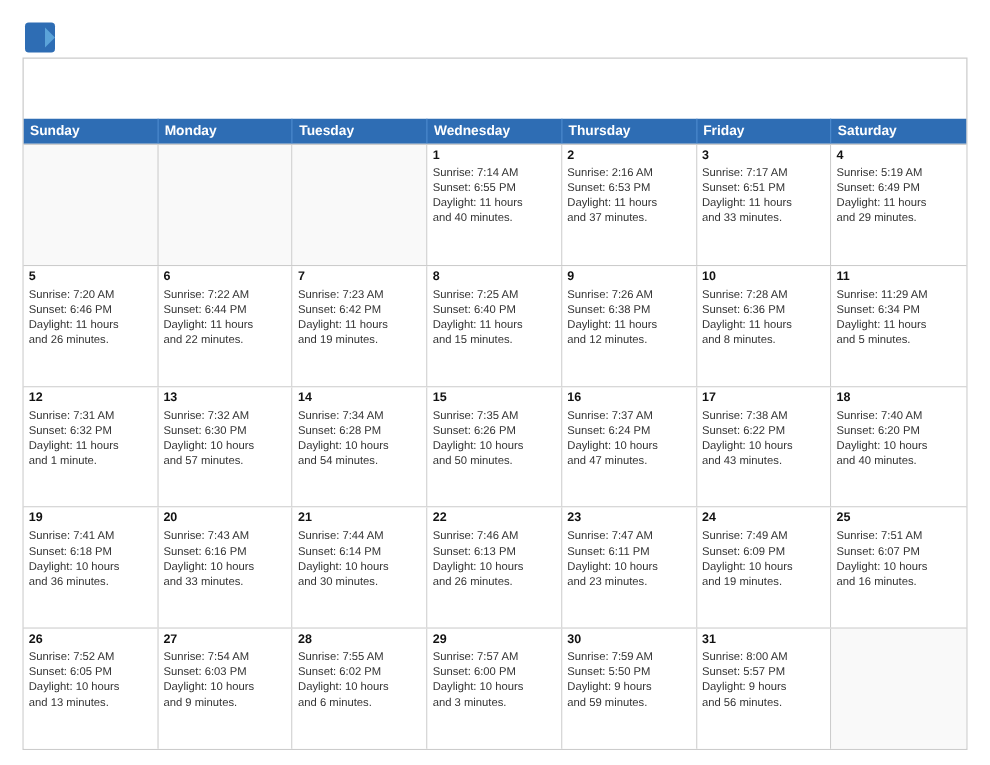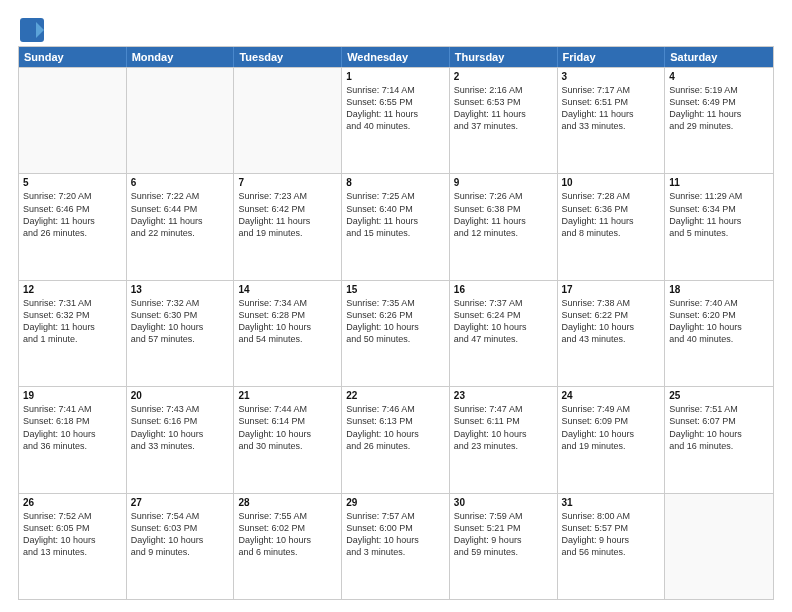--- a/index.html
+++ b/index.html
@@ -58,20 +58,21 @@
     .calendar {
       flex: 1;
       display: flex;
       flex-direction: column;
       border: 1px solid #ccc;
     }
     .cal-header {
       display: grid;
       grid-template-columns: repeat(7, 1fr);
       background: #2e6db4;
+      margin-top: 48px;
     }
     .cal-header-cell {
       color: #fff;
       font-size: 11px;
       font-weight: bold;
       padding: 4px 5px;
       text-align: left;
       border-right: 1px solid #4a88cc;
     }
     .cal-header-cell:last-child { border-right: none; }
@@ -354,21 +355,21 @@
           <div class="cal-cell">
             <div class="day-num">29</div>
             <div class="cell-line">Sunrise: 7:57 AM</div>
             <div class="cell-line">Sunset: 6:00 PM</div>
             <div class="cell-line">Daylight: 10 hours</div>
             <div class="cell-line">and 3 minutes.</div>
           </div>
           <div class="cal-cell">
             <div class="day-num">30</div>
             <div class="cell-line">Sunrise: 7:59 AM</div>
-            <div class="cell-line">Sunset: 5:21 PM</div>
+            <div class="cell-line">Sunset: 5:50 PM</div>
             <div class="cell-line">Daylight: 9 hours</div>
             <div class="cell-line">and 59 minutes.</div>
           </div>
           <div class="cal-cell">
             <div class="day-num">31</div>
             <div class="cell-line">Sunrise: 8:00 AM</div>
             <div class="cell-line">Sunset: 5:57 PM</div>
             <div class="cell-line">Daylight: 9 hours</div>
             <div class="cell-line">and 56 minutes.</div>
           </div>

